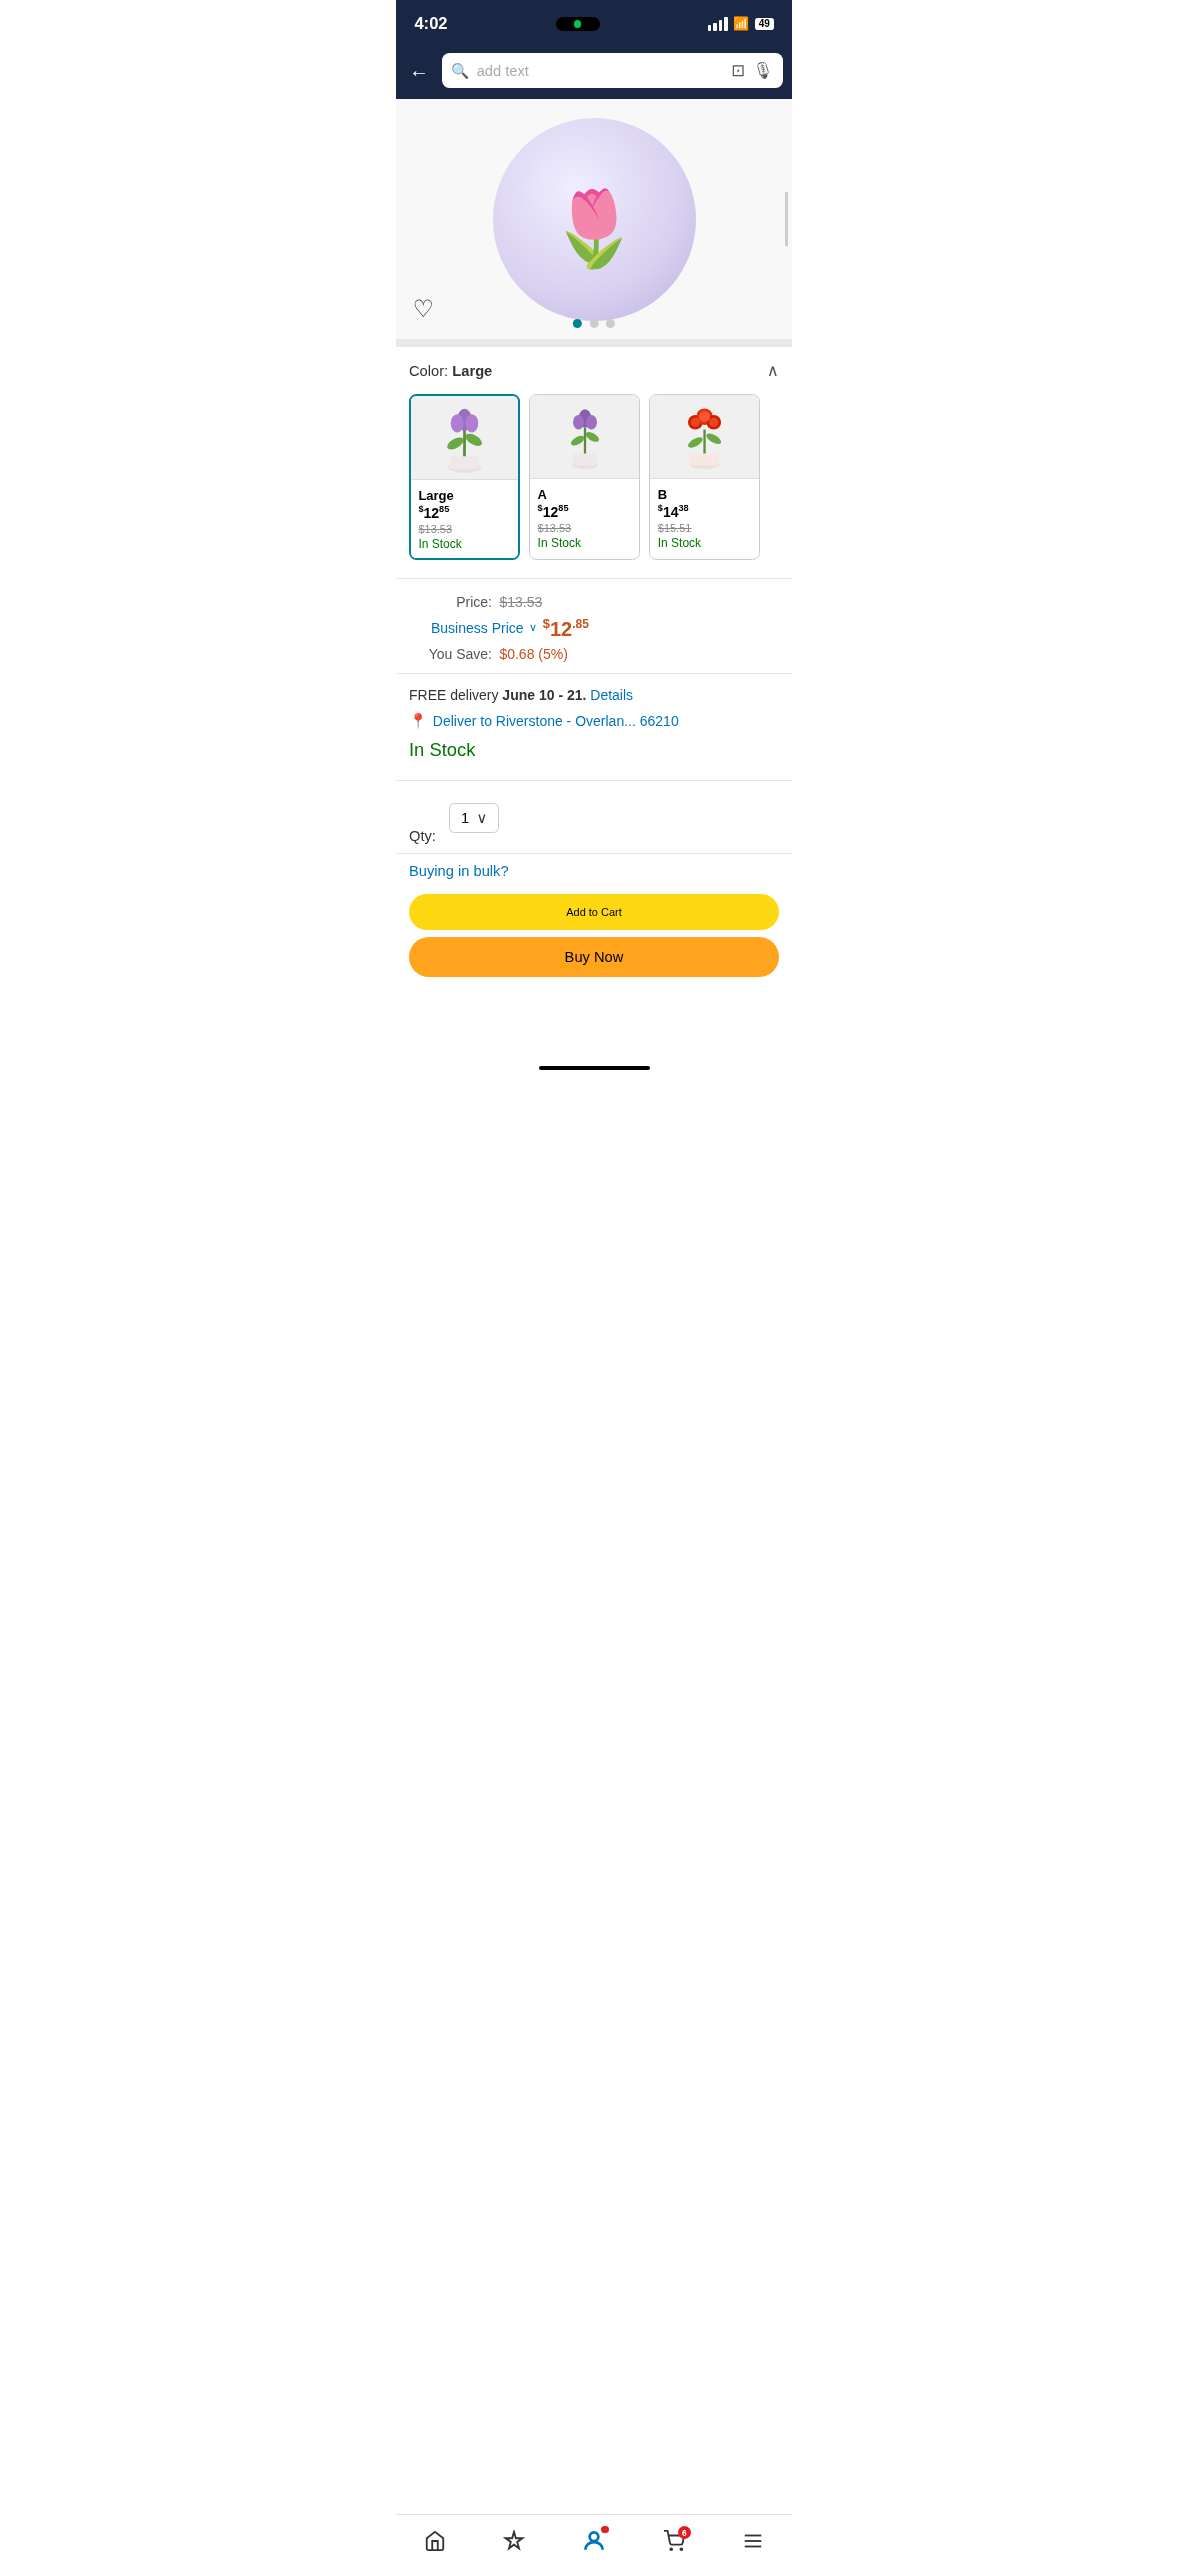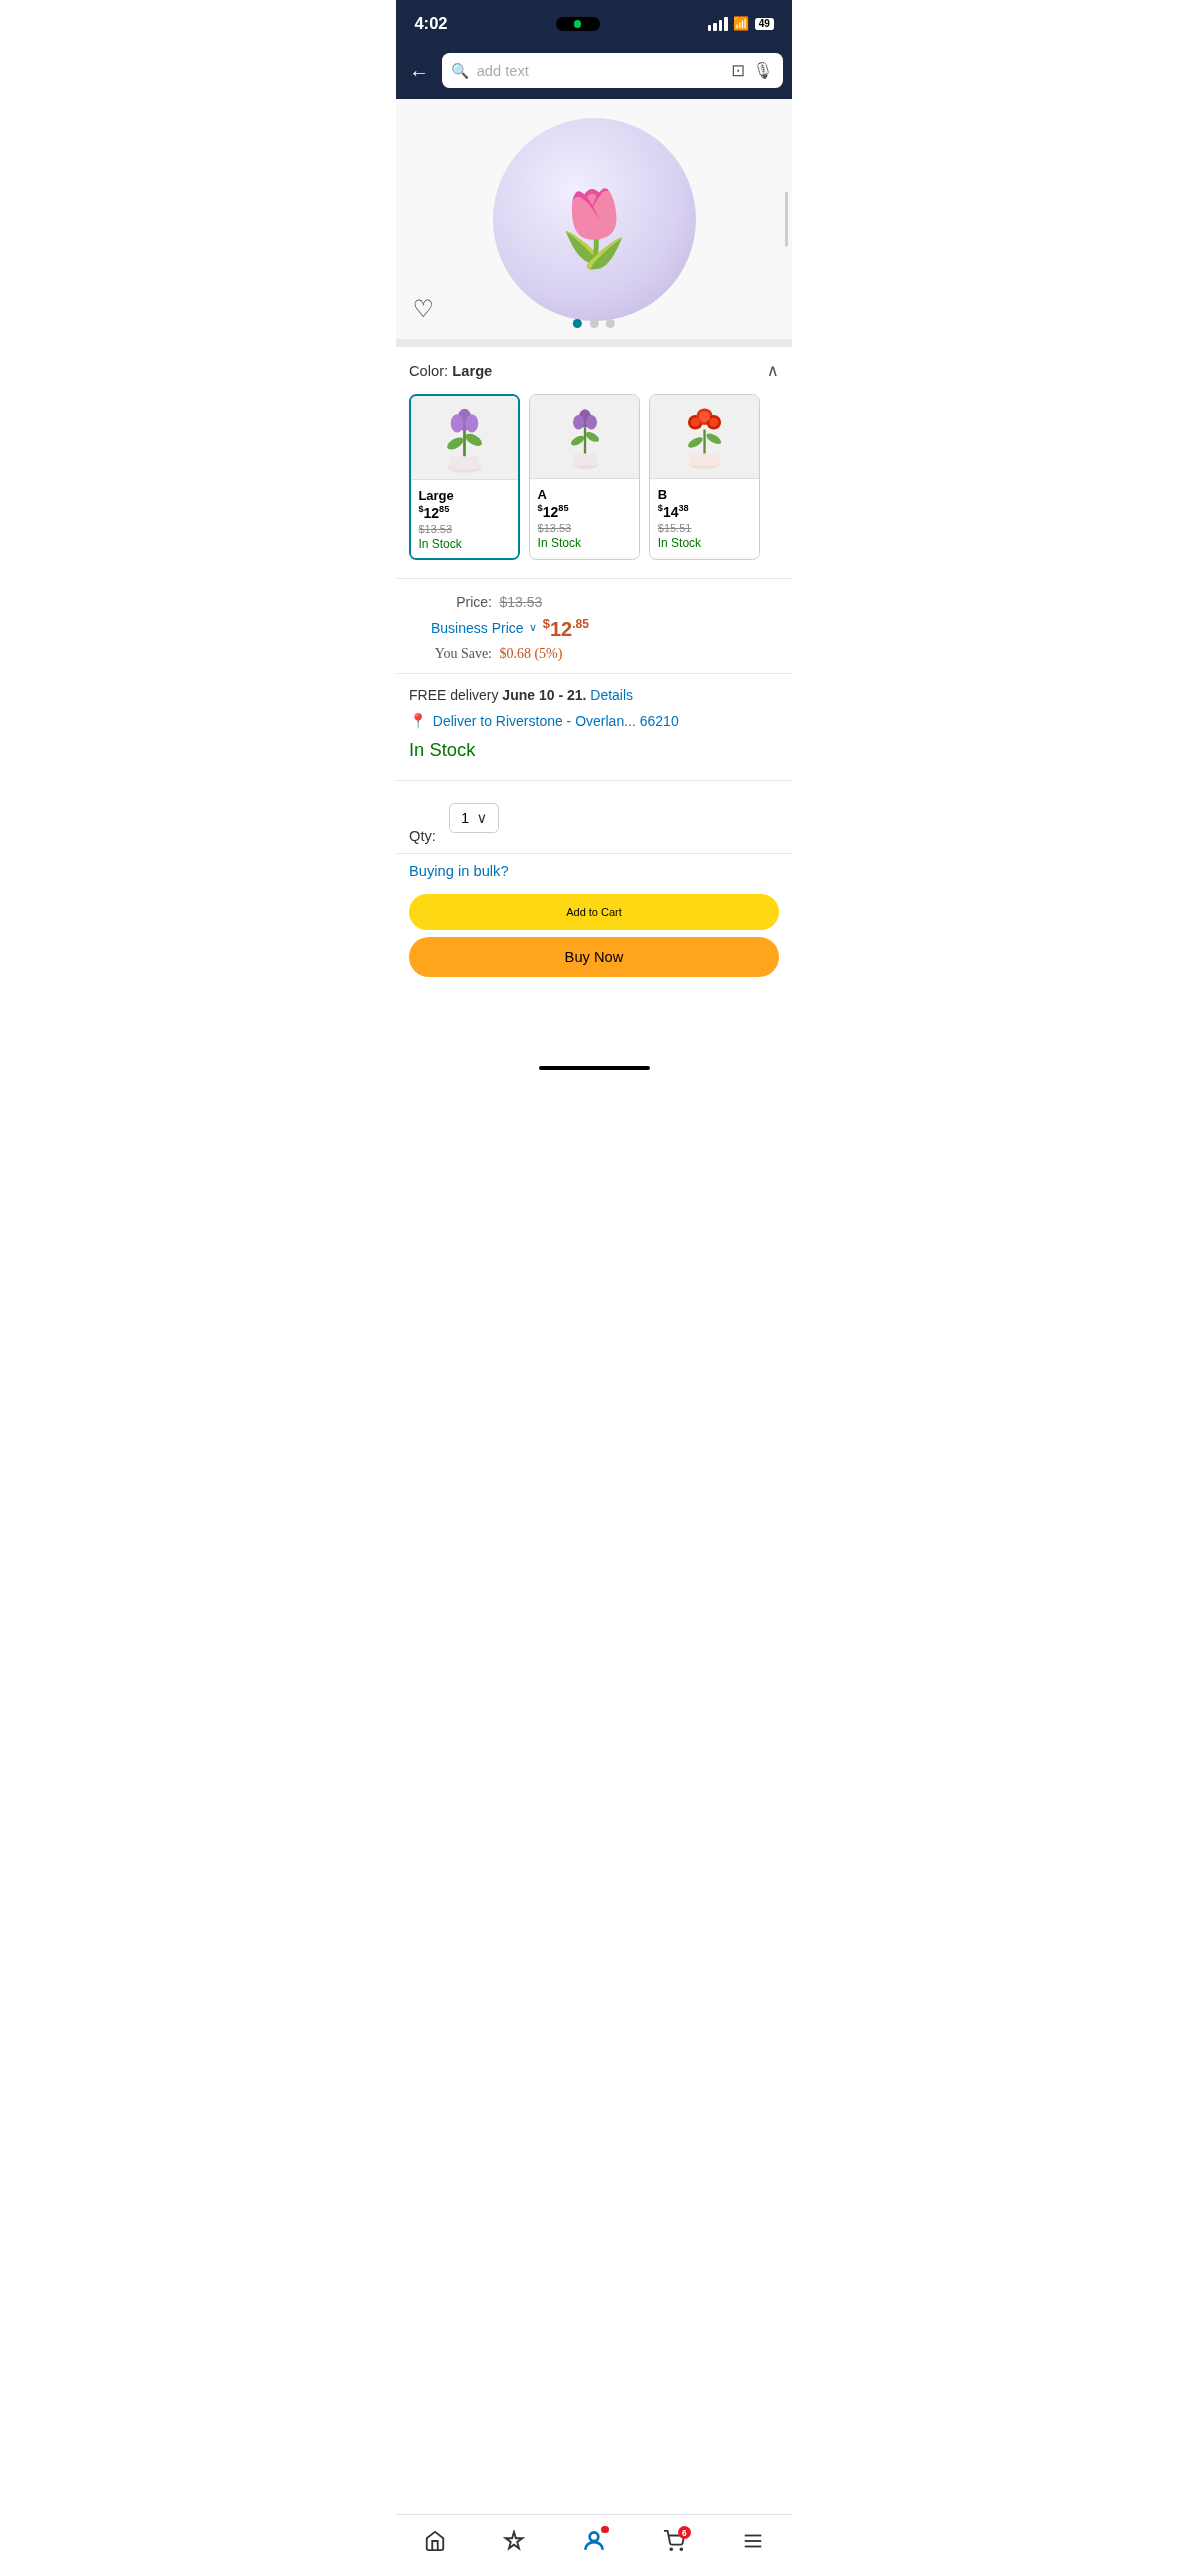--- a/index.html
+++ b/index.html
@@ -292,21 +292,20 @@
     }
     .business-price-val sup {
       font-size: 13px;
       vertical-align: super;
     }
     .you-save-row {
       display: flex;
       align-items: flex-end;
       gap: 7.4px;
       margin-bottom: 1.8px;
-      font-family: Liberation Serif, serif;
     }
     .you-save-label {
       font-size: 14px;
       color: #555;
       min-width: 83px;
       text-align: right;
     }
     .you-save-val {
       font-size: 14px;
       color: #c7511f;

